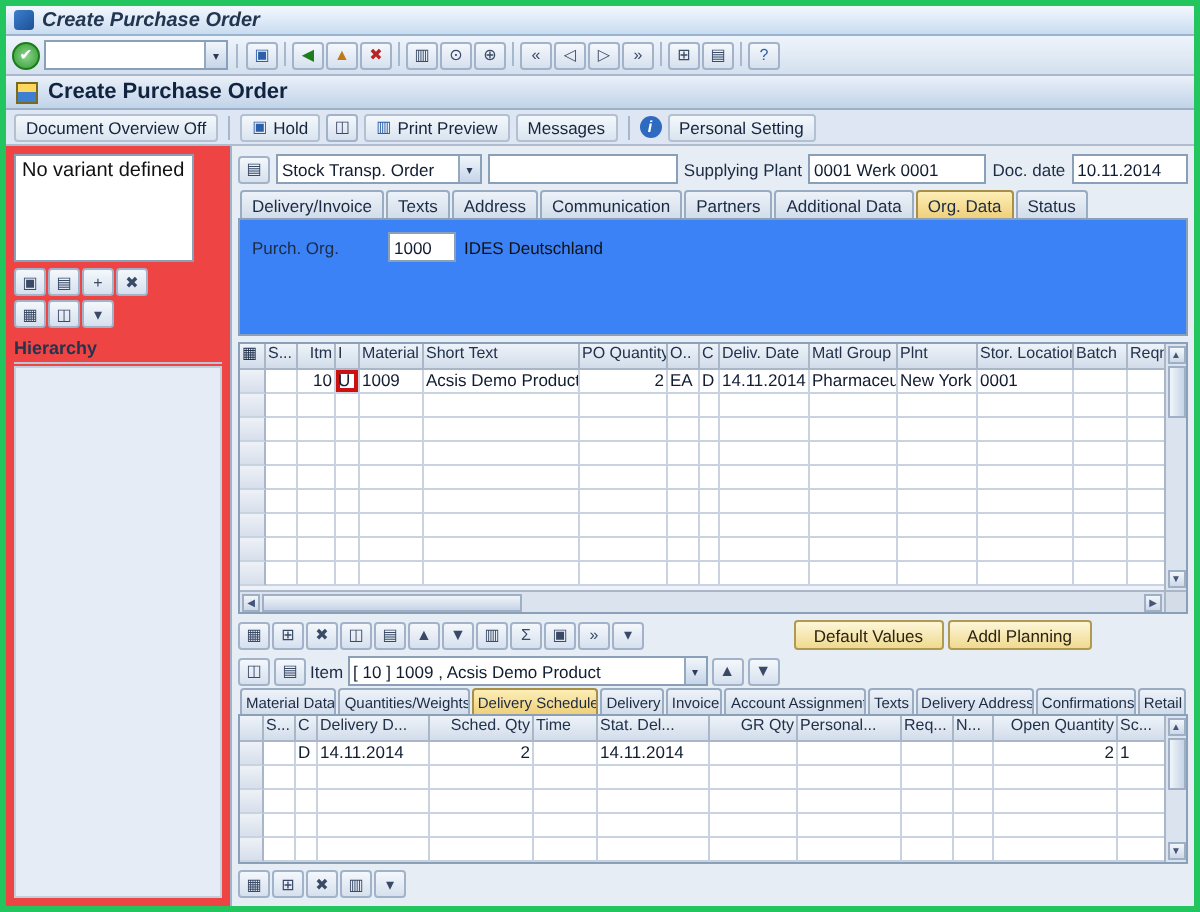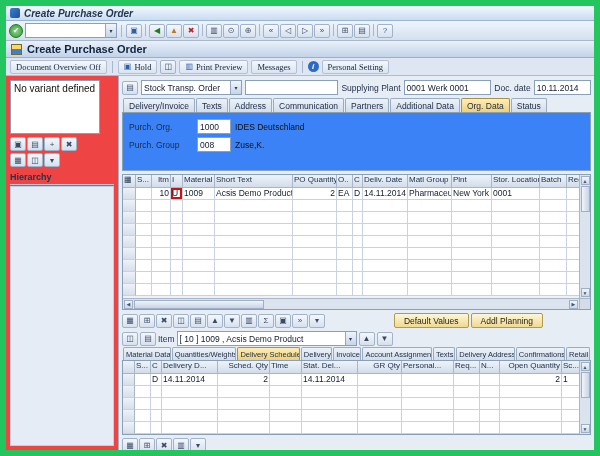--- a/index.html
+++ b/index.html
@@ -1,18 +1,18 @@
 <!DOCTYPE html>
 <html><head>
 <meta charset="utf-8">
 <style>
   *{box-sizing:border-box;margin:0;padding:0}
   html,body{width:600px;height:456px;overflow:hidden}
   body{font-family:"Liberation Sans",sans-serif;font-size:9px;color:#101c30;background:#fff}
-  .w{width:600px;height:456px;border:6px solid #22c55e;background:#dce6f0;display:flex;flex-direction:column;overflow:hidden}
+  .w{width:600px;height:456px;border:3px solid #22c55e;background:#dce6f0;display:flex;flex-direction:column;overflow:hidden}
 
   
   .tbar{height:15px;flex:none;display:flex;align-items:center;gap:4px;padding:0 4px;background:linear-gradient(#f3f8fe,#c9dcf1);border-bottom:1px solid #9ab4d0}
   .tbar-icon{width:10px;height:10px;border-radius:2px;background:linear-gradient(135deg,#3d7fd0,#1d4f94)}
   .tbar-title{font-size:10px;font-weight:bold;color:#23364f;font-style:italic}
 
   
   .mbar{height:20px;flex:none;display:flex;align-items:center;gap:2px;padding:0 3px;background:linear-gradient(#eef4fb,#d4e0ef);border-bottom:1px solid #a9b8cc}
   .ibtn{width:16px;height:14px;flex:none;display:inline-flex;align-items:center;justify-content:center;background:linear-gradient(#f4f8fc,#d6e0ee);border:1px solid #a2b3c9;border-radius:2px;font-size:8px;color:#3a4a66;cursor:default;overflow:hidden}
   .ibtn.sepi{width:1px;min-width:1px;padding:0;background:#a8b8cc;border:none;border-radius:0;height:12px;margin:0 2px}
@@ -23,21 +23,21 @@
   .sep{width:1px;height:12px;background:#a8b8cc;margin:0 2px;flex:none}
   .dd{width:11px;height:100%;flex:none;display:inline-flex;align-items:center;justify-content:center;background:linear-gradient(#f0f5fb,#c6d5e8);border-left:1px solid #94a8c0;font-size:6px;color:#2c3c58}
 
   
   .atitle{height:17px;flex:none;display:flex;align-items:center;gap:5px;padding:0 5px;background:linear-gradient(#e9f0f9,#c2d3e8);border-bottom:1px solid #9ab0c8}
   .aicon{width:11px;height:11px;border:1px solid #7a6a20;background:linear-gradient(180deg,#ffd65e 0 45%,#3d7fd0 45% 100%)}
   .atitle-text{font-size:11px;font-weight:bold;color:#10233f}
 
   
   .atool{height:18px;flex:none;display:flex;align-items:center;gap:3px;padding:0 4px;background:#dde6f2;border-bottom:1px solid #aebccd}
-  .tbtn{height:14px;display:inline-flex;align-items:center;gap:3px;padding:0 5px;background:linear-gradient(#f3f8fc,#dae4f0);border:1px solid #b2c0d2;border-radius:2px;font-size:8.5px;color:#16253d;font-family:Liberation Serif, serif}
+  .tbtn{height:14px;display:inline-flex;align-items:center;gap:3px;padding:0 5px;background:linear-gradient(#f3f8fc,#dae4f0);border:1px solid #b2c0d2;border-radius:2px;font-size:8.5px;color:#16253d;font-family:Liberation Sans, sans-serif}
   .tbicon{font-size:8px;color:#2b5fa8}
   .infoicon{width:11px;height:11px;border-radius:50%;background:#2e6bc0;color:#fff;font-size:8px;font-weight:bold;font-style:italic;display:inline-flex;align-items:center;justify-content:center}
 
   
   .body{flex:1;display:flex;overflow:hidden}
   .side{width:113px;flex:none;display:flex;flex-direction:column;background:#ef4444;border-right:1px solid #9fb2c8}
   .variant{margin:4px 4px 2px;width:90px;height:54px;background:#fff;border:1px solid #8aa0b8;padding:2px 3px;font-size:10px;line-height:1.25;color:#111}
   .sbtns{display:flex;gap:1px;margin:1px 4px}
   .hier{margin:4px 4px 1px;font-size:9px;font-weight:bold;color:#24344e;border-bottom:1px solid #b8c6d8;padding-bottom:2px}
   .treearea{flex:1;margin:0 4px 4px;background:#e6ecf5;border:1px solid #c4cfde}
@@ -218,25 +218,20 @@
           <span class="tab">Status</span>
         </div>
 
       <div class="panel">
         <div>
             <div class="orow">
             <span class="olabel">Purch. Org.</span>
             <span class="fld ocode">1000</span>
             <span class="odesc">IDES Deutschland</span>
           </div>
-            <div class="orow">
-            <span class="olabel">Purch. Group</span>
-            <span class="fld ocode">008</span>
-            <span class="odesc">Zuse,K.</span>
-          </div>
           </div>
       </div>
 
       <div class="grid">
         <div class="itbl">
           <div class="row hdr">
               <span class="cell">▦</span>
               <span class="cell">S...</span>
               <span class="cell">Itm</span>
               <span class="cell">I</span>

